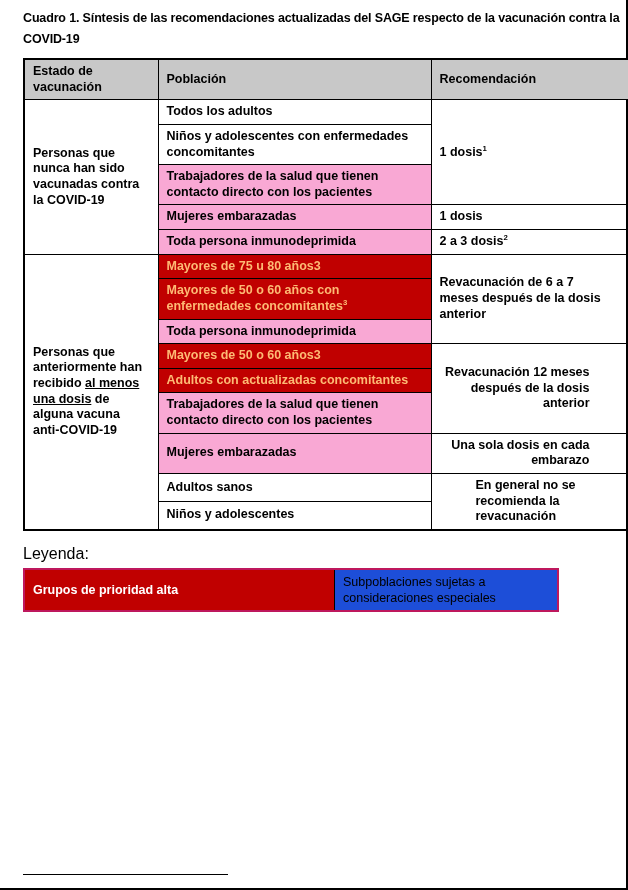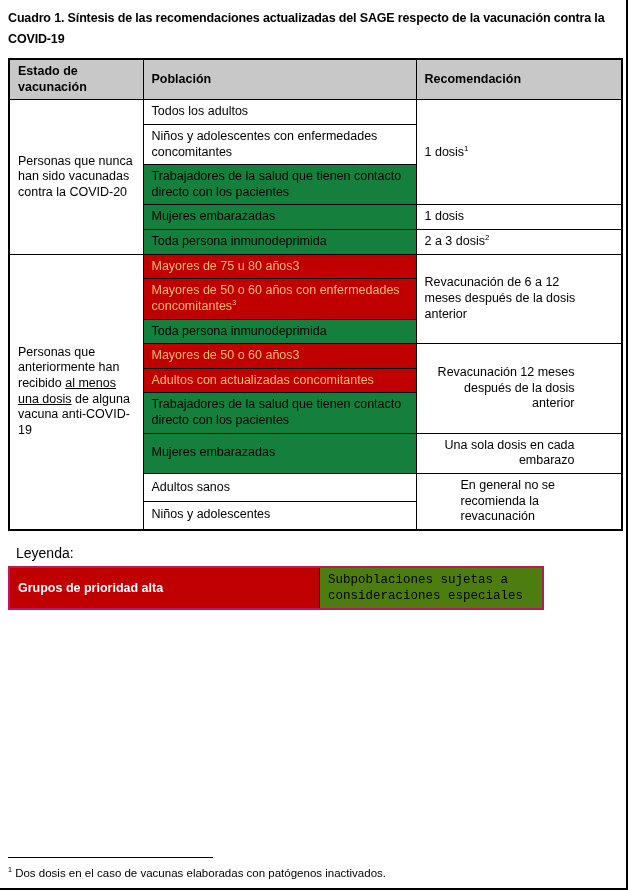--- a/index.html
+++ b/index.html
@@ -1,62 +1,62 @@
 <!DOCTYPE html>
 <html><head>
 <meta charset="utf-8">
 <style>
   html,body{margin:0;padding:0;background:#fff;}
   .page{
     width:628px;height:890px;box-sizing:border-box;
     background:#fff;
     border-right:2px solid #000;border-bottom:2px solid #000;
-    padding:8px 7px 6px 8px;
+    padding:8px 7px 6px 23px;
     display:flex;flex-direction:column;
     font-family:"Liberation Sans",sans-serif;
     color:#000;
   }
   .title{
     font-weight:bold;font-size:12.5px;line-height:21px;letter-spacing:-0.15px;
     width:612px;margin-bottom:8px;
   }
   table{border-collapse:collapse;}
   table.main{width:613px;border:2px solid #000;table-layout:fixed;}
   table.main th, table.main td{
     border:1px solid #000;
     font-size:12.5px;line-height:1.25;
     padding:4px 8px;
     vertical-align:middle;
     text-align:left;
-    font-weight:normal;
+    font-weight:bold;
     overflow:hidden;
   }
   table.main th{
     background:#C8C8C8;font-weight:bold;
   }
-  td.cream{background:#15803d;}
+  td.cream{background:#f9a8d4;}
   td.red{
     background:#C00000;color:#fdba74;font-weight:bold;
     border-top:3px solid #fff;border-bottom:3px solid #fff;
   }
   td.estado{vertical-align:middle;}
   td.rec span.wrap{display:inline-block;}
   .mw150{max-width:150px;text-align:right;}
   .mw175{max-width:175px;}
   .mw170{max-width:170px;margin-left:36px;}
   sup{font-size:0.62em;line-height:0;}
   .u{text-decoration:underline;}
-  .legend-label{font-size:14px;margin:14px 0 5px 8px;}
+  .legend-label{font-size:16px;margin:14px 0 5px 0;}
   table.legend{width:536px;border:2px solid #be185d;table-layout:fixed;}
   table.legend td{
     border:1px solid #000;font-size:12.5px;line-height:1.3;
     padding:4px 8px;vertical-align:middle;
   }
   td.legend-red{background:#C00000;color:#fff;font-weight:bold;width:293px;}
-  td.legend-cream{background:#4d7c0f;font-family:Liberation Mono, monospace;}
+  td.legend-cream{background:#1d4ed8;}
   .spacer{flex:1;}
   .footnotes{font-size:11.5px;line-height:17px;}
   .fn-rule{width:205px;border-top:1.5px solid #000;margin-bottom:7px;}
 </style>
 </head>
 <body>
 
 <div class="page">
 
   <div class="title">Cuadro 1. Síntesis de las recomendaciones actualizadas del SAGE respecto de la vacunación contra la COVID-19</div>
@@ -68,21 +68,21 @@
         <col style="width:206px">
     </colgroup>
     <tbody>
         <tr>
       <th>Estado de vacunación</th>
       <th>Población</th>
       <th>Recomendación</th>
     </tr>
 
     <tr>
-      <td class="estado" rowspan="5">Personas que nunca han sido vacunadas contra la COVID-20</td>
+      <td class="estado" rowspan="5">Personas que nunca han sido vacunadas contra la COVID-19</td>
       <td>Todos los adultos</td>
       <td class="rec" rowspan="3"><span>1 dosis</span><sup>1</sup></td>
     </tr>
     <tr>
       <td>Niños y adolescentes con enfermedades concomitantes</td>
     </tr>
     <tr>
       <td class="cream">Trabajadores de la salud que tienen contacto directo con los pacientes</td>
     </tr>
     <tr>
@@ -90,21 +90,21 @@
       <td class="rec">1 dosis</td>
     </tr>
     <tr>
       <td class="cream">Toda persona inmunodeprimida</td>
       <td class="rec"><span>2 a 3 dosis</span><sup>2</sup></td>
     </tr>
 
     <tr>
       <td class="estado" rowspan="9"><span>Personas que anteriormente han recibido </span><span class="u">al menos una dosis</span><span> de alguna vacuna anti-COVID-19</span></td>
       <td class="red">Mayores de 75 u 80 años3</td>
-      <td class="rec" rowspan="3"><span class="wrap mw175">Revacunación de 6 a 12 meses después de la dosis anterior</span></td>
+      <td class="rec" rowspan="3"><span class="wrap mw175">Revacunación de 6 a 7 meses después de la dosis anterior</span></td>
     </tr>
     <tr>
       <td class="red"><span>Mayores de 50 o 60 años con enfermedades concomitantes</span><sup>3</sup></td>
     </tr>
     <tr>
       <td class="cream">Toda persona inmunodeprimida</td>
     </tr>
     <tr>
       <td class="red">Mayores de 50 o 60 años3</td>
       <td class="rec" rowspan="3"><span class="wrap mw150">Revacunación 12 meses después de la dosis anterior</span></td>
@@ -137,16 +137,15 @@
       <td class="legend-red">Grupos de prioridad alta</td>
       <td class="legend-cream">Subpoblaciones sujetas a consideraciones especiales</td>
     </tr>
   </tbody>
     </table>
 
   <div class="spacer"></div>
 
   <div class="footnotes">
     <div class="fn-rule"></div>
-    <div class="fn"><sup>1</sup> <span>Dos dosis en el caso de vacunas elaboradas con patógenos inactivados.</span></div>
   </div>
 
 </div>
 
 </body></html>

